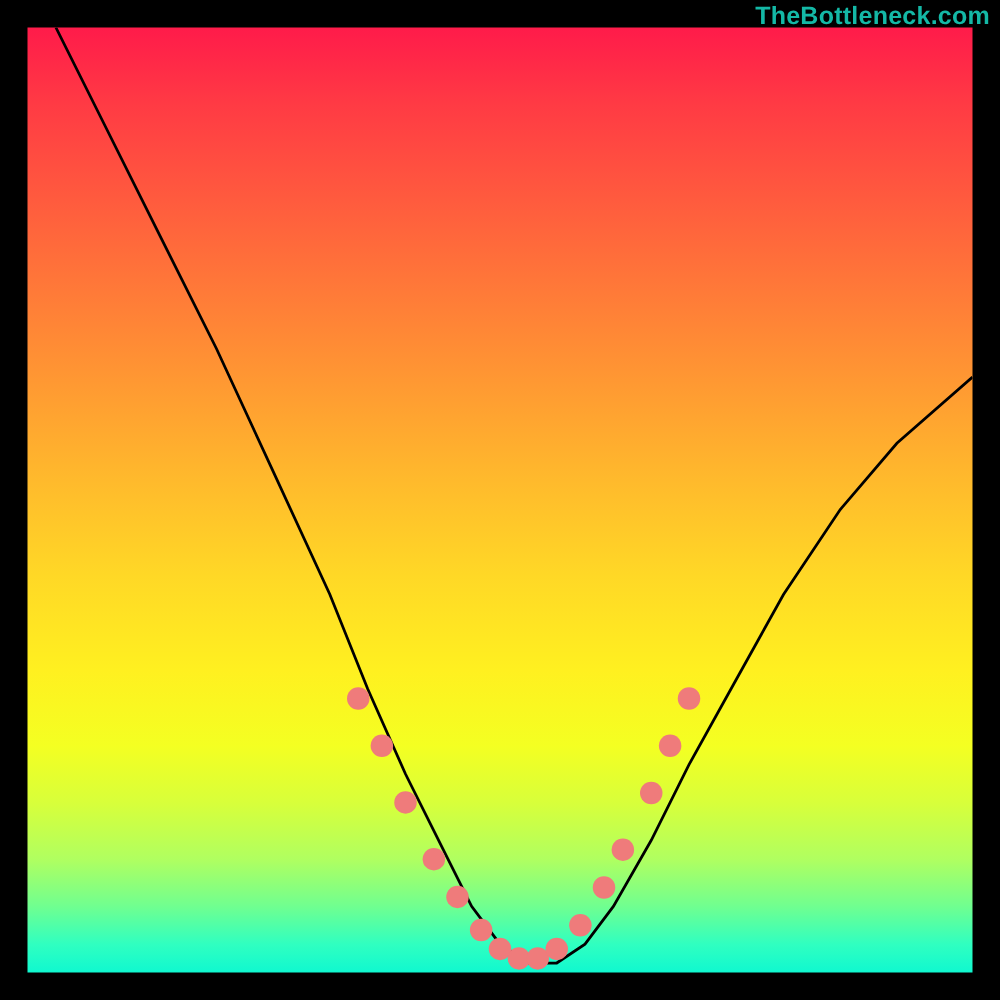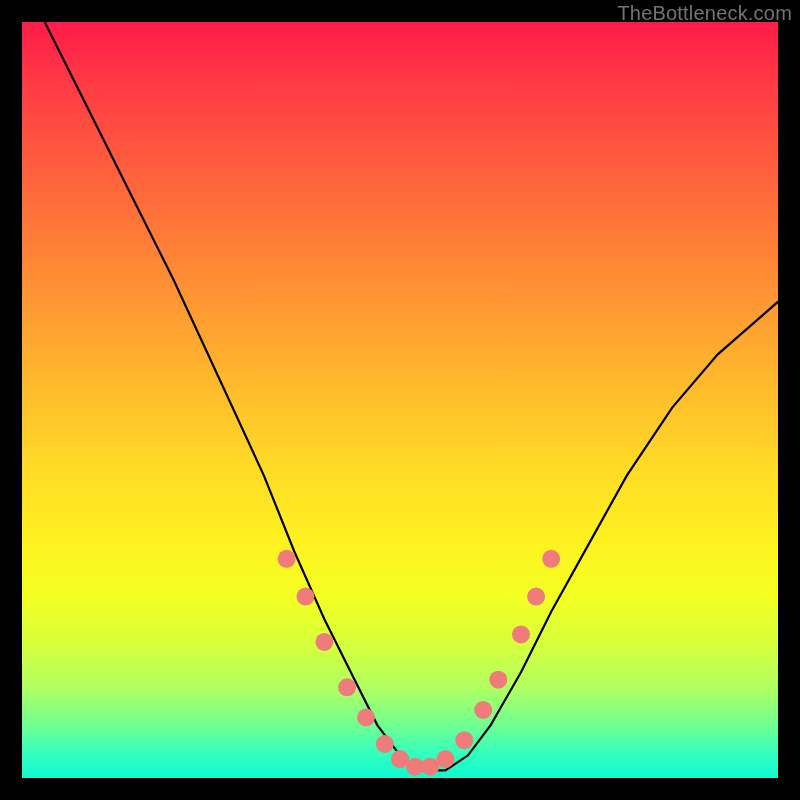--- a/index.html
+++ b/index.html
@@ -36,23 +36,23 @@
       #d8ff3a 82%,
       #b0ff60 88%,
       #70ff90 93%,
       #30ffc0 97%,
       #10f8d0 100%);
   }
   .watermark {
     position: absolute;
     top: 2px;
     right: 8px;
-    color: #737373;
+    color: #14b8a6;
     font-size: 20px;
-    font-weight: 400;
+    font-weight: 700;
     letter-spacing: 0.2px;
   }
   svg {
     position: absolute;
     left: 0;
     top: 0;
   }
 </style>
 </head>
 <body>

